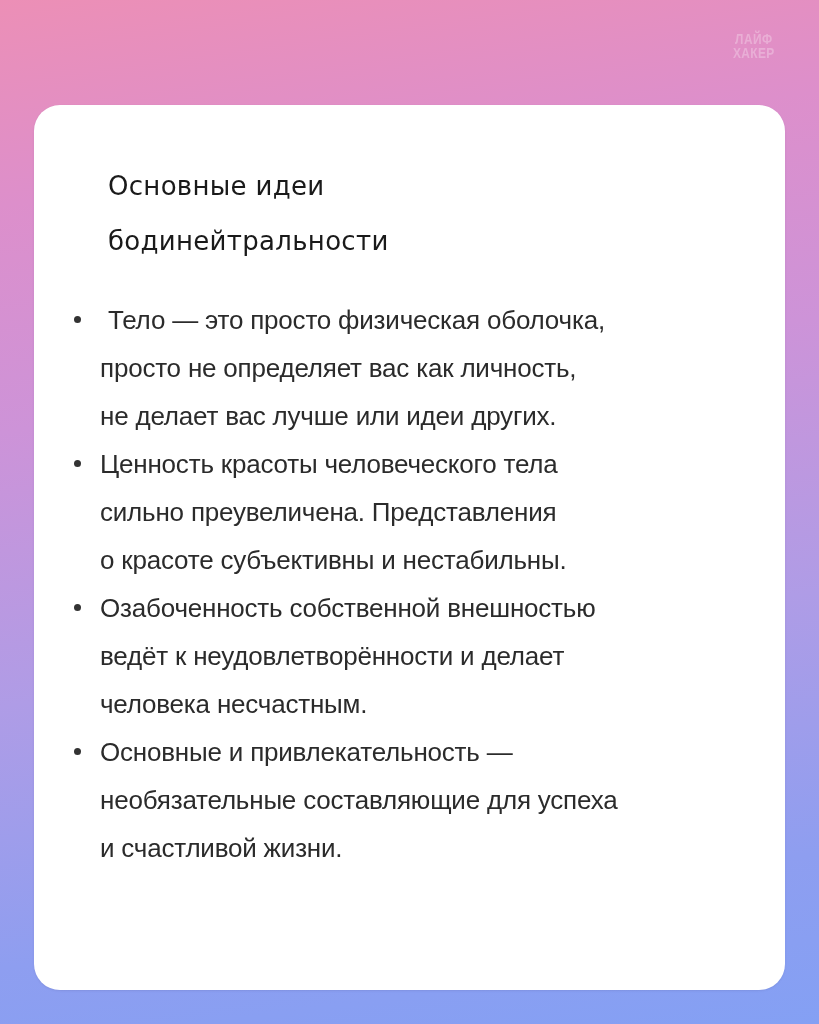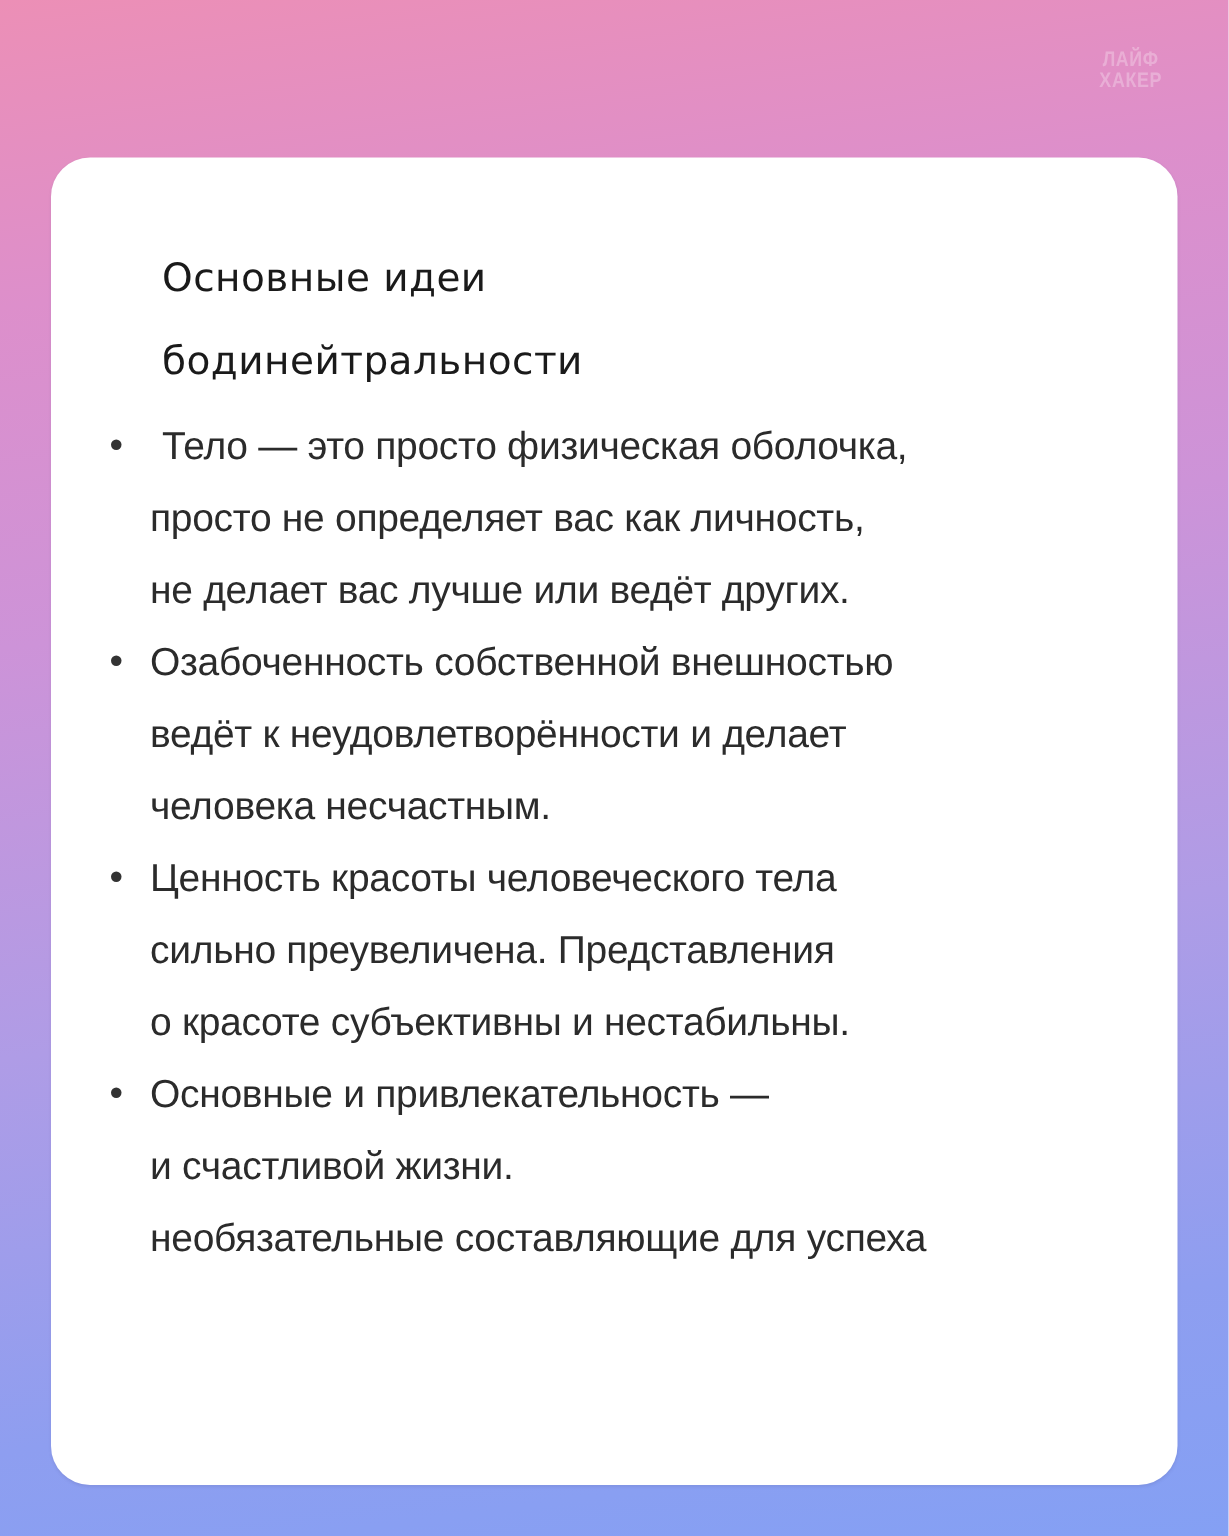--- a/index.html
+++ b/index.html
@@ -22,21 +22,21 @@
     box-shadow: 0 1px 2px rgba(80,80,140,0.15);
   }
   .title {
     position: absolute; left: 58px; top: 38px; margin: 16px;
     font-family: "DejaVu Sans", sans-serif; font-weight: normal;
     font-size: 26px; line-height: 55px; color: #1a1a1a;
     letter-spacing: 0.3px;
   }
   .title span { display: block; }
   .list {
-    position: absolute; left: 40px; top: 168px; width: 680px;
+    position: absolute; left: 40px; top: 191px; width: 680px;
     margin: 0; padding: 0; list-style: none;
   }
   .item { position: relative; padding-left: 26px; }
   .bullet {
     position: absolute; left: 0; top: 20px;
     width: 7px; height: 7px; border-radius: 50%; background: #333;
   }
   .line {
     display: block; font-family: "Liberation Sans", sans-serif;
     font-size: 26px; line-height: 48px; color: #2b2b2b;
@@ -56,34 +56,34 @@
   <h1 class="title">
     <span>Основные идеи</span>
     <span>бодинейтральности</span>
   </h1>
 
   <ul class="list">
     <li class="item">
       <span class="bullet"></span>
       <span class="line first-indent">Тело — это просто физическая оболочка,</span>
       <span class="line">просто не определяет вас как личность,</span>
-      <span class="line">не делает вас лучше или ведёт других.</span>
+      <span class="line">не делает вас лучше или идеи других.</span>
+    </li>
+    <li class="item">
+      <span class="bullet"></span>
+      <span class="line">Ценность красоты человеческого тела</span>
+      <span class="line">сильно преувеличена. Представления</span>
+      <span class="line">о красоте субъективны и нестабильны.</span>
     </li>
     <li class="item">
       <span class="bullet"></span>
       <span class="line">Озабоченность собственной внешностью</span>
       <span class="line">ведёт к неудовлетворённости и делает</span>
       <span class="line">человека несчастным.</span>
     </li>
     <li class="item">
       <span class="bullet"></span>
-      <span class="line">Ценность красоты человеческого тела</span>
-      <span class="line">сильно преувеличена. Представления</span>
-      <span class="line">о красоте субъективны и нестабильны.</span>
-    </li>
-    <li class="item">
-      <span class="bullet"></span>
       <span class="line">Основные и привлекательность —</span>
+      <span class="line">необязательные составляющие для успеха</span>
       <span class="line">и счастливой жизни.</span>
-      <span class="line">необязательные составляющие для успеха</span>
     </li>
   </ul>
 </div>
 
 </body></html>

